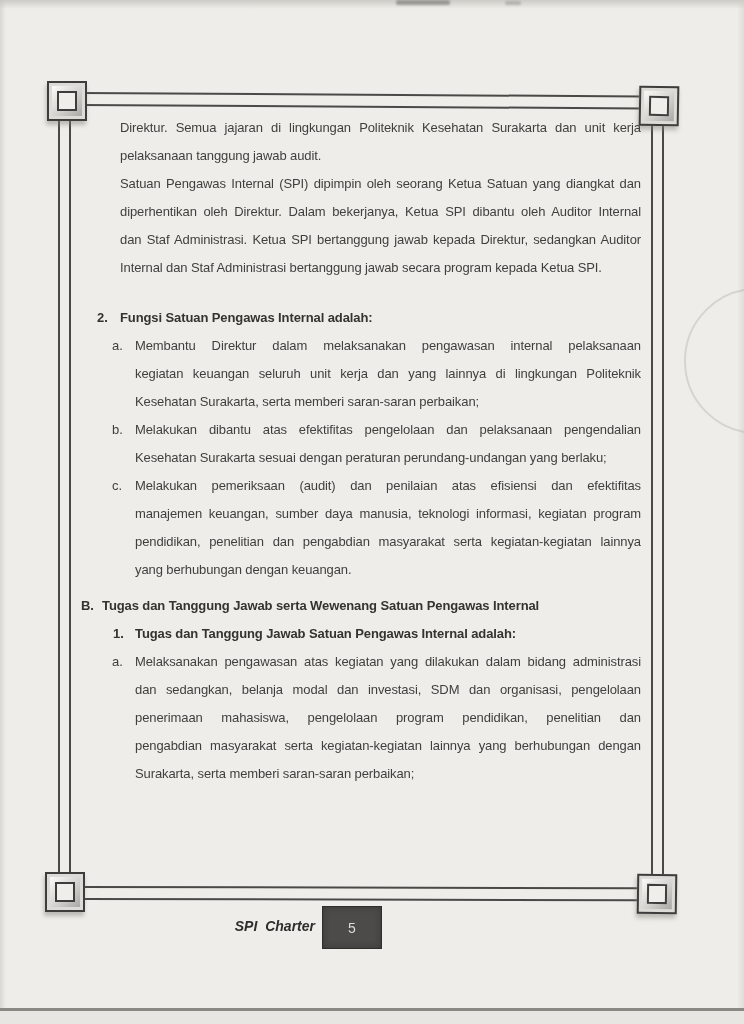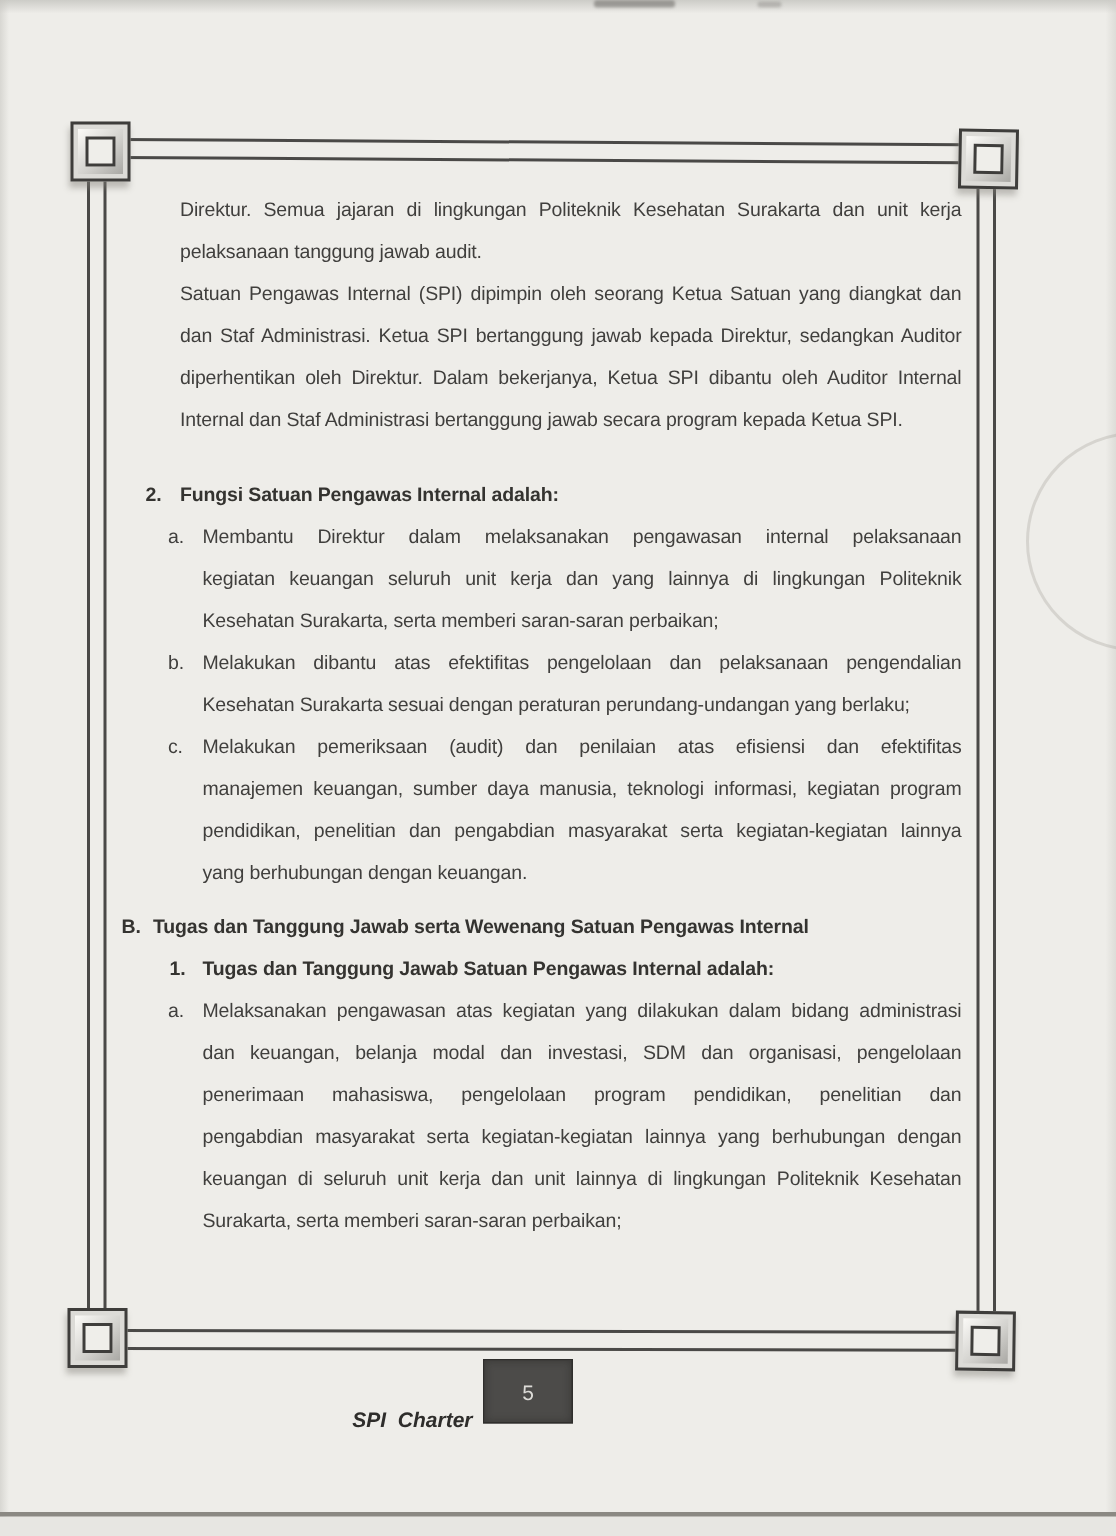--- a/index.html
+++ b/index.html
@@ -37,40 +37,40 @@
     box-shadow:-1px 4px 4px rgba(128,126,120,.45);}
   .corner::before{content:"";position:absolute;inset:3px;
     background:linear-gradient(135deg,#fbfaf7 0%,#d3d2ce 55%,#a9a8a4 100%);}
   .corner::after{content:"";position:absolute;inset:8px;background:#efeeea;border:2px solid #3e3d3b;}
   .corner-tl{left:47px;top:81px;}
   .corner-tr{left:639px;top:86px;transform:rotate(1deg);}
   .corner-bl{left:45px;top:872px;}
   .corner-br{left:637px;top:874px;transform:rotate(.8deg);}
 
   
-  .content{position:absolute;left:0;top:126px;width:744px;color:#403f3d;
+  .content{position:absolute;left:0;top:114px;width:744px;color:#403f3d;
     font-size:13px;line-height:28px;letter-spacing:-.1px;}
   .tline{text-align:justify;text-align-last:justify;white-space:nowrap;}
   .tline.last{text-align-last:left;}
   .block{position:relative;}
   .para{margin-left:120px;width:521px;}
   .item{margin-left:135px;width:506px;}
   .marker{position:absolute;}
   .item > .marker{left:-23px;top:0;}
   .hnum{margin-left:120px;margin-top:22px;font-weight:bold;color:#343330;}
   .hnum > .marker{left:-23px;top:0;font-weight:bold;}
   .hB{margin-left:102px;margin-top:8px;font-weight:bold;color:#343330;}
   .hB > .marker{left:-21px;top:0;}
   .h1{margin-left:135px;font-weight:bold;color:#343330;}
   .h1 > .marker{left:-22px;top:0;}
 
   
   .footer-label{position:absolute;left:158px;top:915px;width:157px;height:22px;
     text-align:right;font-size:14px;font-weight:bold;font-style:italic;color:#2e2d2b;
-    word-spacing:4px;line-height:22px;margin-top:20px;}
+    word-spacing:4px;line-height:22px;}
   .page-box{position:absolute;left:322px;top:906px;width:58px;height:41px;
     background:#4c4b49;border:1px solid #2f2e2c;
     box-shadow:inset 0 0 6px rgba(20,20,18,.35);
     display:flex;align-items:center;justify-content:center;}
   .page-num{font-size:14px;color:#dcdbd7;}
 </style>
 </head>
 <body>
 
 <div class="page">
@@ -93,22 +93,22 @@
   <div class="corner corner-bl"></div>
   <div class="corner corner-br"></div>
 
   <div class="content">
       <div class="block para">
         <div class="tline">Direktur. Semua jajaran di lingkungan Politeknik Kesehatan Surakarta dan unit kerja</div>
         <div class="tline last">pelaksanaan tanggung jawab audit.</div>
       </div>
       <div class="block para">
         <div class="tline">Satuan Pengawas Internal (SPI) dipimpin oleh seorang Ketua Satuan yang diangkat dan</div>
+        <div class="tline">diperhentikan oleh Direktur. Dalam bekerjanya, Ketua SPI dibantu oleh Auditor Internal</div>
         <div class="tline">dan Staf Administrasi. Ketua SPI bertanggung jawab kepada Direktur, sedangkan Auditor</div>
-        <div class="tline">diperhentikan oleh Direktur. Dalam bekerjanya, Ketua SPI dibantu oleh Auditor Internal</div>
         <div class="tline last">Internal dan Staf Administrasi bertanggung jawab secara program kepada Ketua SPI.</div>
       </div>
       <div class="block hnum"><span class="marker">2.</span><span class="htext">Fungsi Satuan Pengawas Internal adalah:</span></div>
       <div class="block item">
         <span class="marker">a.</span>
         <div class="tline">Membantu Direktur dalam melaksanakan pengawasan internal pelaksanaan</div>
         <div class="tline">kegiatan keuangan seluruh unit kerja dan yang lainnya di lingkungan Politeknik</div>
         <div class="tline last">Kesehatan Surakarta, serta memberi saran-saran perbaikan;</div>
       </div>
       <div class="block item">
@@ -121,24 +121,23 @@
         <div class="tline">Melakukan pemeriksaan (audit) dan penilaian atas efisiensi dan efektifitas</div>
         <div class="tline">manajemen keuangan, sumber daya manusia, teknologi informasi, kegiatan program</div>
         <div class="tline">pendidikan, penelitian dan pengabdian masyarakat serta kegiatan-kegiatan lainnya</div>
         <div class="tline last">yang berhubungan dengan keuangan.</div>
       </div>
       <div class="block hB"><span class="marker">B.</span><span class="htext">Tugas dan Tanggung Jawab serta Wewenang Satuan Pengawas Internal</span></div>
       <div class="block h1"><span class="marker">1.</span><span class="htext">Tugas dan Tanggung Jawab Satuan Pengawas Internal adalah:</span></div>
       <div class="block item">
         <span class="marker">a.</span>
         <div class="tline">Melaksanakan pengawasan atas kegiatan yang dilakukan dalam bidang administrasi</div>
-        <div class="tline">dan keuangan, belanja modal dan investasi, SDM dan organisasi, pengelolaan</div>
+        <div class="tline">dan sedangkan, belanja modal dan investasi, SDM dan organisasi, pengelolaan</div>
         <div class="tline">penerimaan mahasiswa, pengelolaan program pendidikan, penelitian dan</div>
         <div class="tline">pengabdian masyarakat serta kegiatan-kegiatan lainnya yang berhubungan dengan</div>
-        <div class="tline">keuangan di seluruh unit kerja dan unit lainnya di lingkungan Politeknik Kesehatan</div>
         <div class="tline last">Surakarta, serta memberi saran-saran perbaikan;</div>
       </div>
     </div>
 
   <div class="footer-label">SPI Charter</div>
   <div class="page-box">
     <span class="page-num">5</span>
   </div>
 
 </div>

